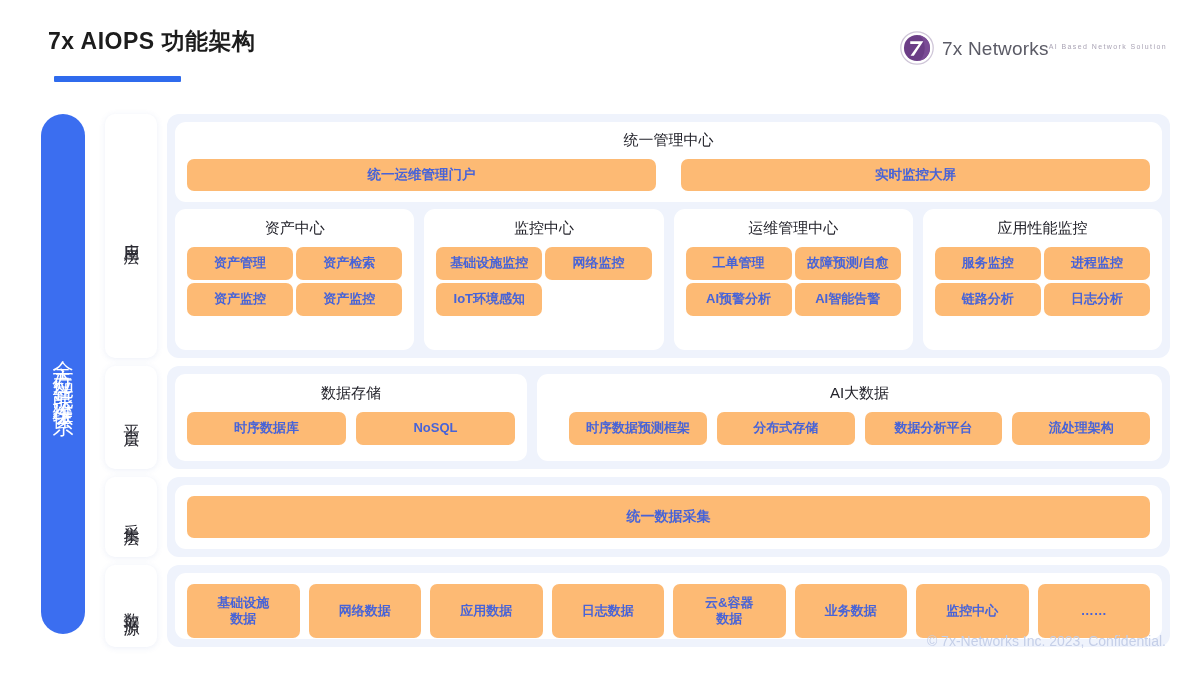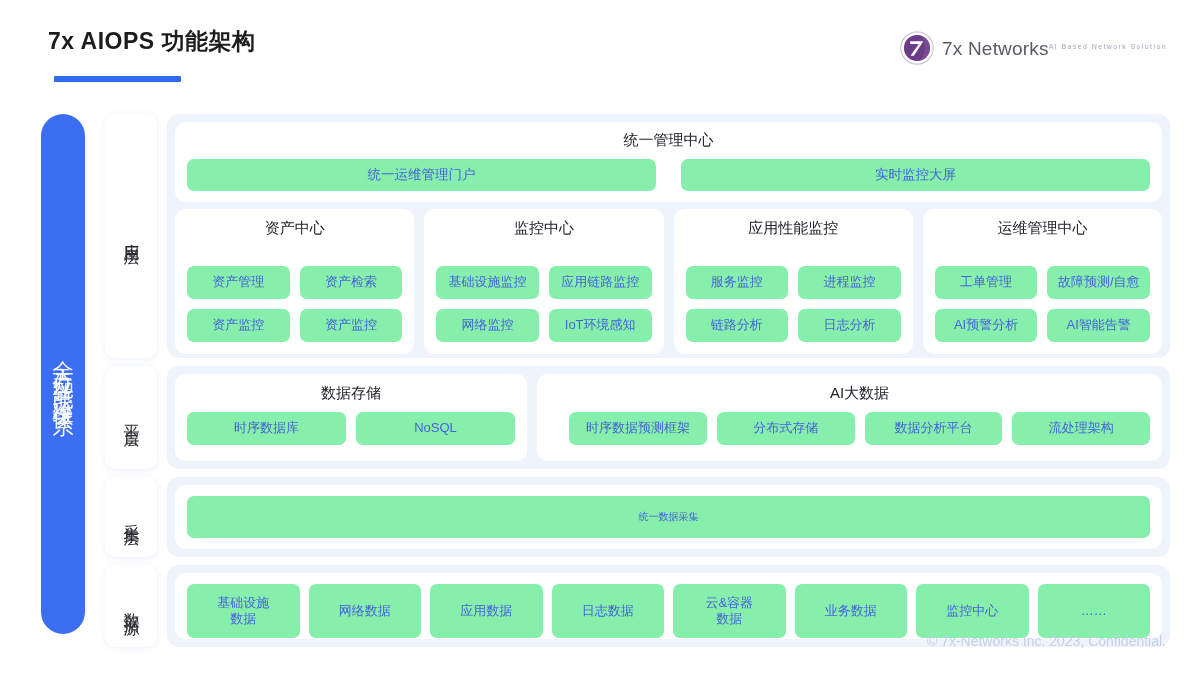--- a/index.html
+++ b/index.html
@@ -138,57 +138,57 @@
     flex-direction: column;
   }
   .card-title {
     text-align: center;
     font-size: 15px;
     color: #22222a;
     margin-bottom: 9px;
   }
 
   .chip {
-    background: #86efac;
+    background: #fdba74;
     border-radius: 7px;
     color: #4763d8;
     font-size: 13px;
     display: flex;
     align-items: center;
     justify-content: center;
     text-align: center;
     line-height: 1.25;
+    font-weight: bold;
   }
 
   
   .app-body { flex-direction: column; gap: 7px; }
   .mgmt-card { padding: 9px 12px 11px; }
   .mgmt-chips { display: flex; gap: 25px; }
   .mgmt-chips .chip { flex: 1; height: 32px; font-size: 13.5px; }
 
   .app-cards { display: flex; gap: 10px; flex: 1; }
   .app-cards .card { flex: 1; }
   .chip-grid {
     display: grid;
     grid-template-columns: 1fr 1fr;
-    gap: 10px;
-    margin-top: 19px;
+    gap: 3px;
   }
   .chip-grid .chip { height: 33px; }
 
   
   .plat-cards { display: flex; gap: 10px; flex: 1; }
   .card-storage { width: 352px; flex: none; border-radius: 10px; }
   .card-bigdata { flex: 1; padding-left: 32px; }
   .chip-row { display: flex; gap: 10px; align-items: flex-end; }
   .chip-row .chip { flex: 1; height: 33px; }
 
   
   .collect-card { flex: 1; padding: 11px 12px; }
-  .collect-card .chip { height: 52px; font-size: 10px; }
+  .collect-card .chip { height: 52px; font-size: 14px; }
 
   
   .ds-card { flex: 1; padding: 11px 12px; }
   .ds-row { display: flex; gap: 9px; }
   .ds-row .chip { flex: 1; height: 54px; padding: 0 4px; }
 
   
   .footer {
     position: absolute;
     right: 34px;
@@ -249,43 +249,42 @@
               <div class="chip">资产检索</div>
               <div class="chip">资产监控</div>
               <div class="chip">资产监控</div>
             </div>
           </div>
 
           <div class="card">
             <div class="card-title">监控中心</div>
             <div class="chip-grid">
               <div class="chip">基础设施监控</div>
-              <div class="chip">应用链路监控</div>
               <div class="chip">网络监控</div>
               <div class="chip">IoT环境感知</div>
+            </div>
+          </div>
+
+          <div class="card">
+            <div class="card-title">运维管理中心</div>
+            <div class="chip-grid">
+              <div class="chip">工单管理</div>
+              <div class="chip">故障预测/自愈</div>
+              <div class="chip">AI预警分析</div>
+              <div class="chip">AI智能告警</div>
             </div>
           </div>
 
           <div class="card">
             <div class="card-title">应用性能监控</div>
             <div class="chip-grid">
               <div class="chip">服务监控</div>
               <div class="chip">进程监控</div>
               <div class="chip">链路分析</div>
               <div class="chip">日志分析</div>
-            </div>
-          </div>
-
-          <div class="card">
-            <div class="card-title">运维管理中心</div>
-            <div class="chip-grid">
-              <div class="chip">工单管理</div>
-              <div class="chip">故障预测/自愈</div>
-              <div class="chip">AI预警分析</div>
-              <div class="chip">AI智能告警</div>
             </div>
           </div>
 
         </div>
       </div>
     </div>
 
     <div class="layer-row" style="height:103px;">
       <div class="layer-tag">
         <span>平台层</span>

